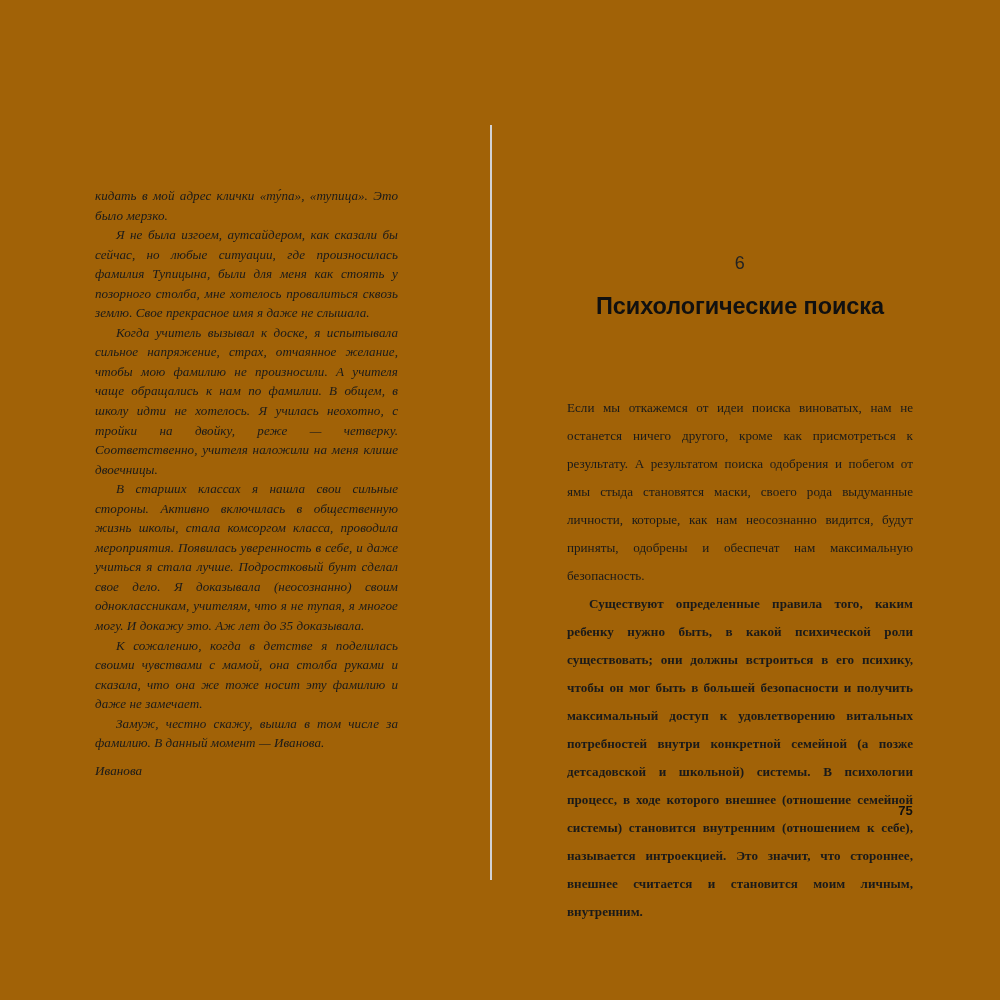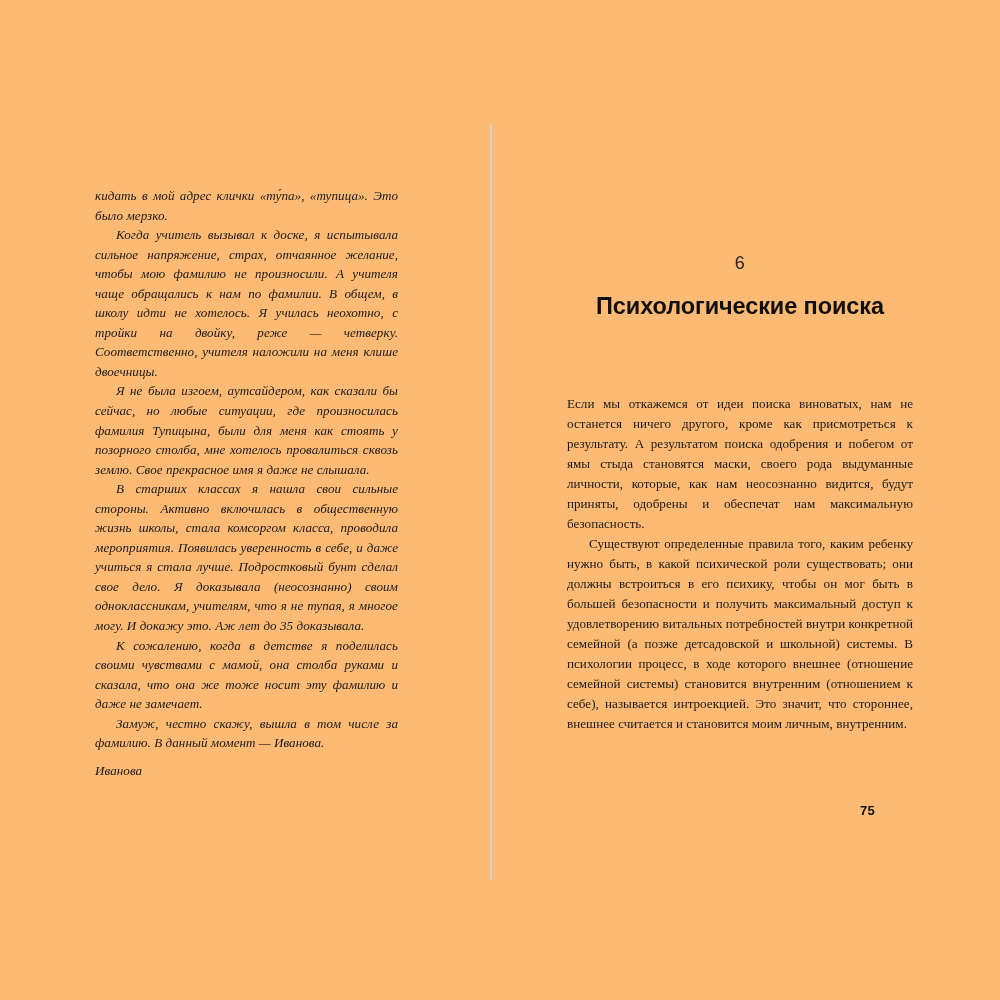--- a/index.html
+++ b/index.html
@@ -14,21 +14,21 @@
     position: relative;
     overflow: hidden;
     font-family: "Liberation Serif", "DejaVu Serif", serif;
     color: #1a1a1a;
     -webkit-font-smoothing: antialiased;
   }
 
   .spread {
     position: absolute;
     inset: 0;
-    background: #fdba74;
+    background: #a16207;
   }
 
   
   .gutter-line {
     position: absolute;
     left: 490px;
     top: 125px;
     width: 2px;
     height: 755px;
     background: #d2d2d4;
@@ -91,52 +91,54 @@
     color: #101010;
     padding-top: 20px;
     letter-spacing: -0.1px;
   }
   .body-right {
     padding-top: 74px;
   }
   .body-right p {
     margin: 0;
     font-size: 13.1px;
-    line-height: 20px;
+    line-height: 28px;
     text-align: justify;
     text-justify: inter-word;
     hyphens: manual;
     letter-spacing: 0.02px;
   }
   .body-right p.indent {
     text-indent: 22px;
+    font-weight: bold;
   }
 
   
   .folio {
     position: absolute;
     left: 860px;
     top: 803px;
     width: 53px;
+    text-align: right;
     font-family: "Liberation Sans", "DejaVu Sans", sans-serif;
     font-size: 13px;
     font-weight: 700;
     color: #111111;
     letter-spacing: 0.2px;
   }
 </style>
 </head>
 <body>
 
 <div class="spread">
 
   <div class="page-left">
     <p>кидать в мой адрес клички «ту́па», «тупица». Это было мерзко.</p>
+    <p class="indent">Я не была изгоем, аутсайдером, как сказали бы сейчас, но любые ситуации, где произносилась фамилия Тупицына, были для меня как стоять у позорного столба, мне хотелось провалиться сквозь землю. Свое прекрасное имя я даже не слышала.</p>
     <p class="indent">Когда учитель вызывал к доске, я испытывала сильное напряжение, страх, отчаянное желание, чтобы мою фамилию не произносили. А учителя чаще обращались к нам по фамилии. В общем, в школу идти не хотелось. Я училась неохотно, с тройки на двойку, реже — четверку. Соответственно, учителя наложили на меня клише двоечницы.</p>
-    <p class="indent">Я не была изгоем, аутсайдером, как сказали бы сейчас, но любые ситуации, где произносилась фамилия Тупицына, были для меня как стоять у позорного столба, мне хотелось провалиться сквозь землю. Свое прекрасное имя я даже не слышала.</p>
     <p class="indent">В старших классах я нашла свои сильные стороны. Активно включилась в общественную жизнь школы, стала комсоргом класса, проводила мероприятия. Появилась уверенность в себе, и даже учиться я стала лучше. Подростковый бунт сделал свое дело. Я доказывала (неосознанно) своим одноклассникам, учителям, что я не тупая, я многое могу. И докажу это. Аж лет до 35 доказывала.</p>
     <p class="indent">К сожалению, когда в детстве я поделилась своими чувствами с мамой, она столба руками и сказала, что она же тоже носит эту фамилию и даже не замечает.</p>
     <p class="indent">Замуж, честно скажу, вышла в том числе за фамилию. В данный момент — Иванова.</p>
     <p class="signature">Иванова</p>
   </div>
 
   <div class="gutter-line"></div>
 
   <div class="page-right">
     <div class="chapter-block">

